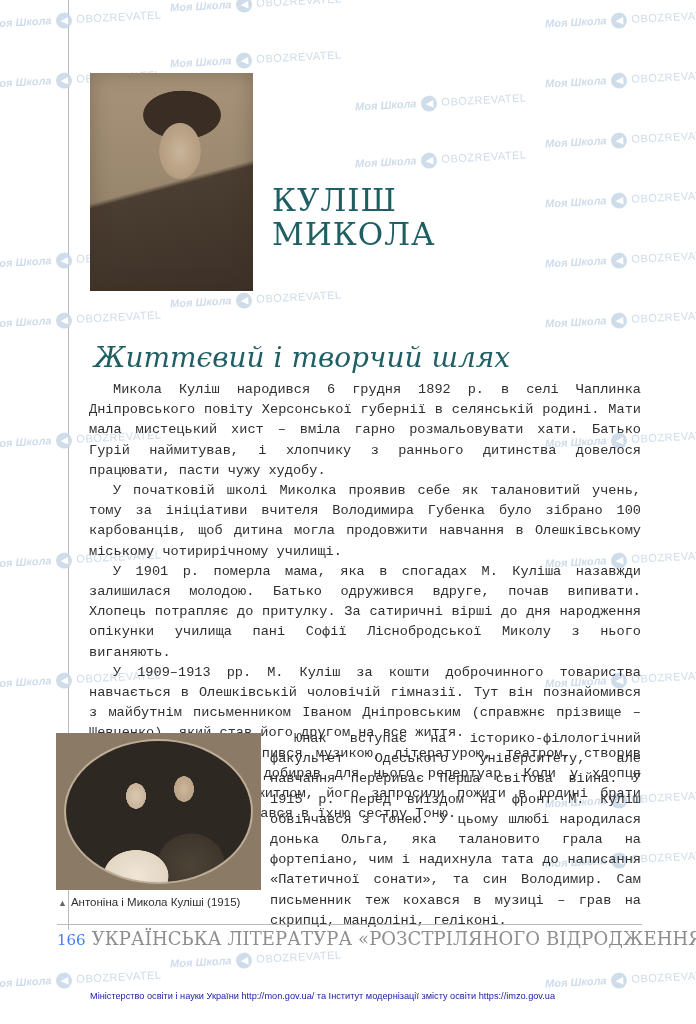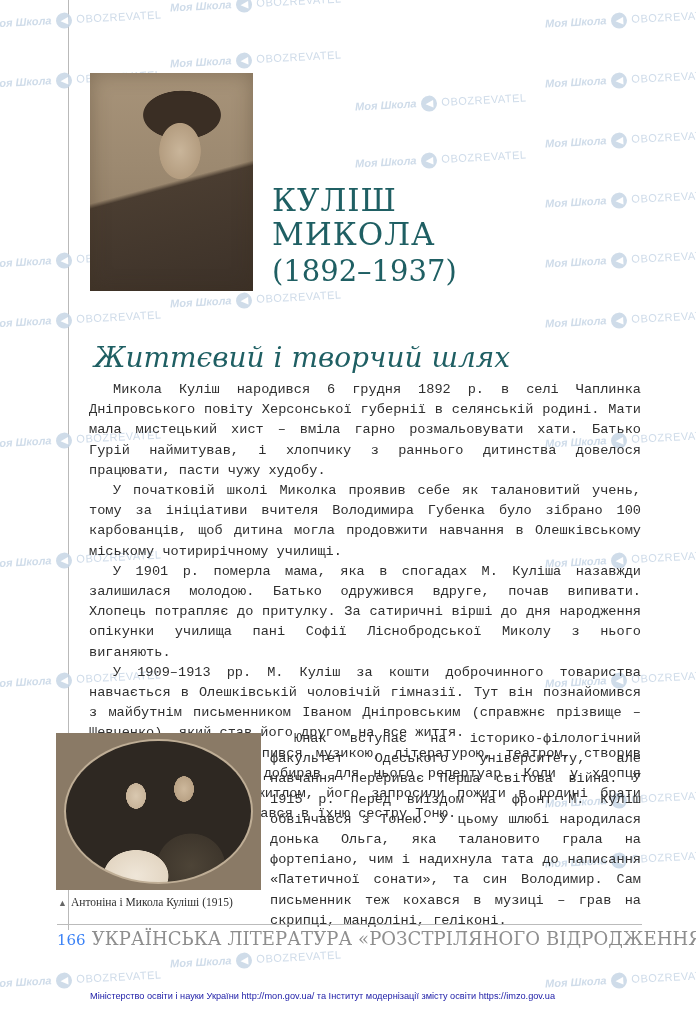--- a/index.html
+++ b/index.html
@@ -69,21 +69,21 @@
       background:
         radial-gradient(ellipse 14px 18px at 70px 55px, #d9c8b0 0%, #c8b49a 70%, transparent 72%),
         radial-gradient(ellipse 14px 18px at 118px 48px, #cdb89c 0%, #b9a285 70%, transparent 72%),
         radial-gradient(ellipse 40px 32px at 70px 135px, #efe6d8 0%, #e3d6c3 80%, transparent 82%),
         radial-gradient(ellipse 42px 40px at 125px 125px, #4d4437 0%, #3e362c 80%, transparent 82%),
         #2e2822;
       box-shadow: 0 0 0 2px #bfae96;
     }
     .caption {
       position: absolute; left: 58px; top: 896px;
-      font-family: Liberation Serif, serif; font-size: 11.5px; color: #2f2f2f;
+      font-family: Liberation Sans, sans-serif; font-size: 11.5px; color: #2f2f2f;
     }
     .caption .tri { color: #666; font-size: 9px; margin-right: 4px; }
 
     .footer-rule {
       position: absolute; left: 57px; top: 924px; width: 585px; height: 1px; background: #bbbbbb;
     }
     .footer {
       position: absolute; left: 57px; top: 928px; white-space: nowrap;
       font-family: "DejaVu Serif", "Liberation Serif", serif;
     }
@@ -128,21 +128,20 @@
   <div class="wm" style="left:170px;top:952px;"><span class="ms">Моя Школа</span><span class="circ">◀</span><span class="ob">OBOZREVATEL</span></div>
   <div class="wm" style="left:-10px;top:972px;"><span class="ms">Моя Школа</span><span class="circ">◀</span><span class="ob">OBOZREVATEL</span></div>
   <div class="wm" style="left:545px;top:972px;"><span class="ms">Моя Школа</span><span class="circ">◀</span><span class="ob">OBOZREVATEL</span></div>
 </div>
 
 <div class="portrait" role="img" aria-label="Портрет Миколи Куліша"></div>
 
 <div class="title-block">
   <span class="name-line">КУЛІШ</span>
   <span class="name-line">МИКОЛА</span>
-  <span class="years">(1892–1937)</span>
 </div>
 
 <h2 class="section-heading">Життєвий і творчий шлях</h2>
 
 <div class="body-text bt1">
   <p>Микола Куліш народився 6 грудня 1892 р. в селі Чаплинка Дніпровського повіту Херсонської губернії в селянській родині. Мати мала мистецький хист – вміла гарно розмальовувати хати. Батько Гурій наймитував, і хлопчику з раннього дитинства довелося працювати, пасти чужу худобу.</p>
   <p>У початковій школі Миколка проявив себе як талановитий учень, тому за ініціативи вчителя Володимира Губенка було зібрано 100 карбованців, щоб дитина могла продовжити навчання в Олешківському міському чотирирічному училищі.</p>
   <p>У 1901 р. померла мама, яка в спогадах М. Куліша назавжди залишилася молодою. Батько одружився вдруге, почав випивати. Хлопець потрапляє до притулку. За сатиричні вірші до дня народження опікунки училища пані Софії Ліснобродської Миколу з нього виганяють.</p>
   <p>У 1909–1913 рр. М. Куліш за кошти доброчинного товариства навчається в Олешківській чоловічій гімназії. Тут він познайомився з майбутнім письменником Іваном Дніпровським (справжнє прізвище – Шевченко), який став його другом на все життя.</p>
   <p>Микола Куліш захопився музикою, літературою, театром, створив драматичний гурток, добирав для нього репертуар. Коли у хлопця виникли проблеми з житлом, його запросили пожити в родині брати Невеллі. Микола закохався в їхню сестру Тоню.</p>

